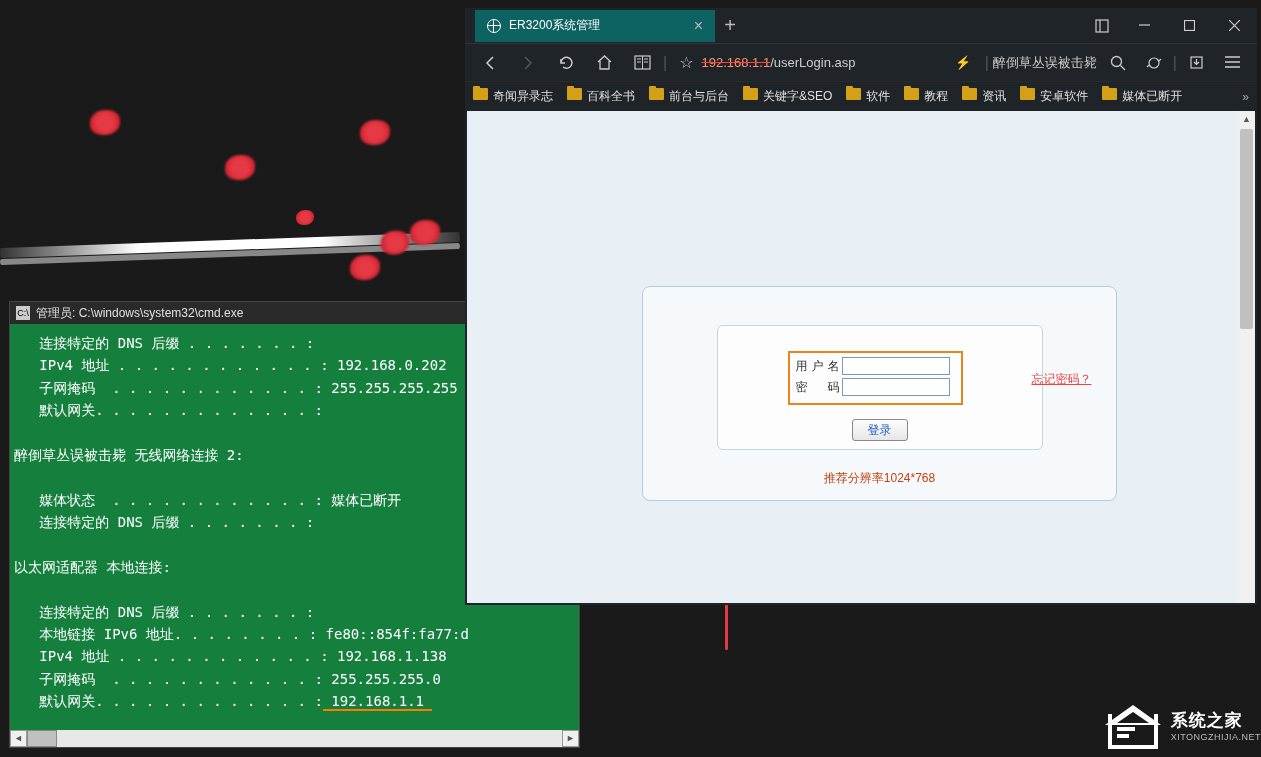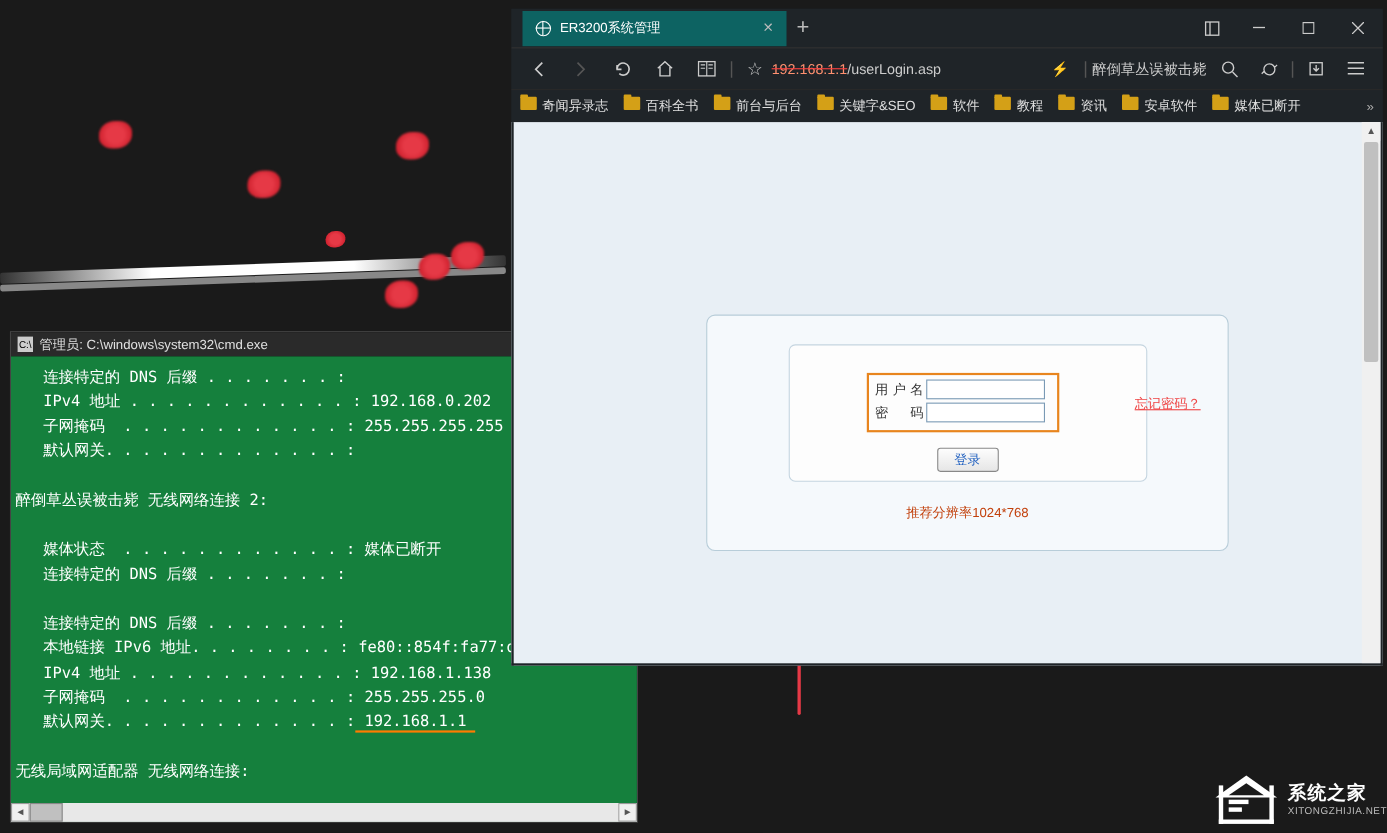--- a/index.html
+++ b/index.html
@@ -289,21 +289,21 @@
       width: 475px;
       height: 215px;
       background: #f5f9fc;
       border: 1px solid #b8cdd9;
       border-radius: 8px;
       padding: 22px;
     }
     .login-inner {
       width: 326px;
       height: 125px;
-      margin: 4px auto;
+      margin: 16px auto;
       background: #fdfdfd;
       border: 1px solid #c5d5e0;
       border-radius: 6px;
       padding: 25px 15px 12px;
       position: relative;
     }
     .login-fields-box {
       border: 2px solid #e8851e;
       padding: 4px 6px;
       width: 175px;
@@ -429,20 +429,21 @@
 </div>
 
 <div class="cmd-window">
   <div class="cmd-titlebar">
     <div class="cmd-icon">C:\</div>
     <span>管理员: C:\windows\system32\cmd.exe</span>
   </div>
   <div class="cmd-body"><div>   连接特定的 DNS 后缀 . . . . . . . :</div><div><span>   IPv4 地址 . . . . . . . . . . . . : </span><span>192.168.0.202</span></div><div><span>   子网掩码  . . . . . . . . . . . . : </span><span>255.255.255.255</span></div><div>   默认网关. . . . . . . . . . . . . :</div>
 <div>醉倒草丛误被击毙 无线网络连接 2:</div>
 <div>   媒体状态  . . . . . . . . . . . . : 媒体已断开</div><div>   连接特定的 DNS 后缀 . . . . . . . :</div>
+<div>以太网适配器 本地连接:</div>
 <div>   连接特定的 DNS 后缀 . . . . . . . :</div><div><span>   本地链接 IPv6 地址. . . . . . . . : </span><span>fe80::854f:fa77:d</span></div><div><span>   IPv4 地址 . . . . . . . . . . . . : </span><span>192.168.1.138</span></div><div><span>   子网掩码  . . . . . . . . . . . . : </span><span>255.255.255.0</span></div><div><span>   默认网关. . . . . . . . . . . . . :</span><span class="underline-orange"> 192.168.1.1 </span></div>
 <div>无线局域网适配器 无线网络连接:</div>
 
 </div>
   <div class="cmd-scrollbar">
     <div class="cmd-scroll-btn">◄</div>
     <div class="cmd-scroll-track">
         <div class="cmd-scroll-thumb"></div>
       </div>
     <div class="cmd-scroll-btn">►</div>

